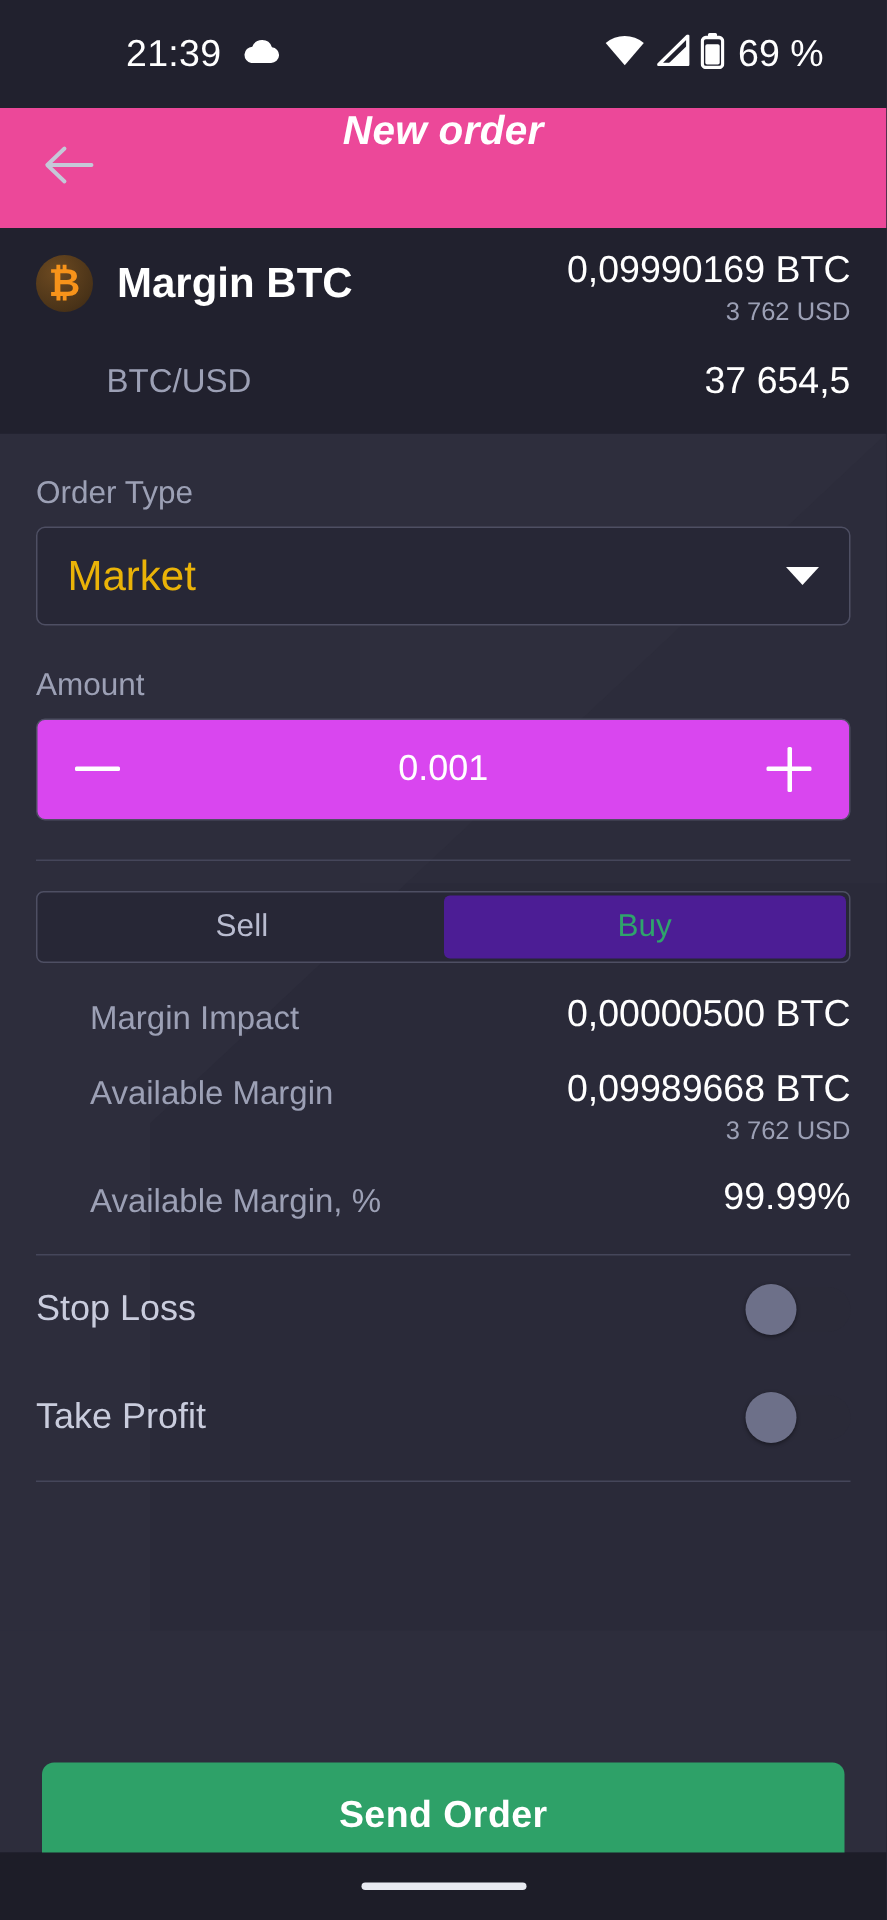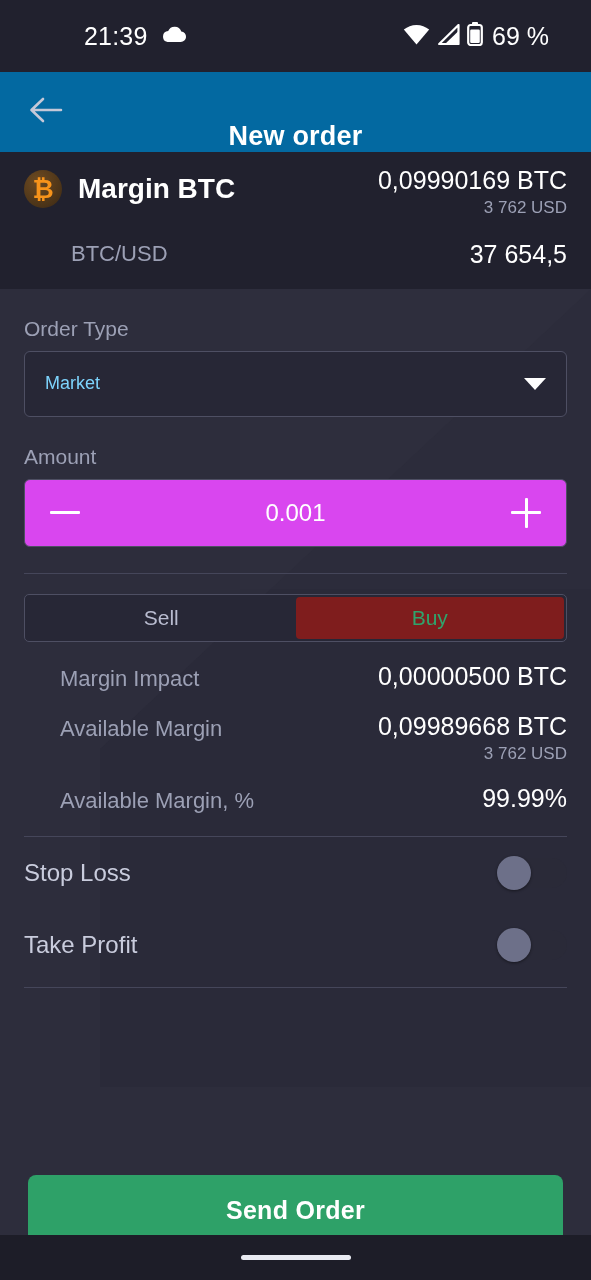--- a/index.html
+++ b/index.html
@@ -21,22 +21,22 @@
     background:#21212e; position:relative; z-index:5;
   }
   .sb-left { display:flex; align-items:center; gap:13px; }
   .sb-time { font-size:25px; font-weight:400; letter-spacing:.2px; color:#fff; }
   .sb-right { display:flex; align-items:center; gap:7px; }
   .sb-batt-text { font-size:25px; color:#fff; margin-left:2px; }
   .icn { display:block; }
 
   
   .appbar {
-    height:80px; position:relative; display:flex; align-items:flex-end;
-    background:#0369a1; z-index:5;
+    height:80px; position:relative; display:flex; align-items:flex-start;
+    background:#ec4899; z-index:5;font-style:italic;
   }
   .back-btn {
     position:absolute; left:24px; top:50%; transform:translateY(-50%);
     width:44px; height:44px; display:flex; align-items:center; justify-content:center;
   }
   .appbar-title {
     width:100%; text-align:center; font-size:27px; font-weight:700;
     color:#ffffff; letter-spacing:.2px;
   }
 
@@ -73,21 +73,21 @@
   }
   .content { position:relative; z-index:1; padding:0 24px; }
 
   .field-label { font-size:21px; color:#9ca0b5; margin:28px 0 10px; }
 
   .select-box {
     height:66px; border:1px solid #4e4f63; border-radius:6px;
     background:#272736; display:flex; align-items:center;
     padding:0 20px; justify-content:space-between;
   }
-  .select-value { font-size:18px; color:#7dd3fc; }
+  .select-value { font-size:28px; color:#eab308; }
   .caret {
     width:0; height:0; border-left:11px solid transparent;
     border-right:11px solid transparent; border-top:12px solid #ffffff;
   }
 
   .stepper {
     height:68px; border:1px solid #4e4f63; border-radius:6px;
     background:#d946ef; display:flex; align-items:center; position:relative;
   }
   .step-btn {
@@ -109,21 +109,21 @@
 
   .segmented {
     margin-top:20px; height:48px; border:1px solid #4e4f63; border-radius:5px;
     display:flex; overflow:hidden; background:#272736; padding:2px;justify-content:space-between;
   }
   .seg {
     flex:1; display:flex; align-items:center; justify-content:center;
     font-size:21px; border-radius:4px;
   }
   .seg-sell { color:#b9bcd0; }
-  .seg-buy { color:#2fa46c; background:#7f1d1d; }
+  .seg-buy { color:#2fa46c; background:#4c1d95; }
 
   .kv-row {
     display:flex; align-items:flex-start; justify-content:space-between;
     min-height:44px; padding:20px 0 0;margin-left:36px;
   }
   .kv-key { font-size:22px; color:#9ca0b5; padding-top:4px; }
   .kv-val-wrap { text-align:right; }
   .kv-val { font-size:25px; color:#ffffff; line-height:1.15; }
   .kv-sub { font-size:17px; color:#9ca0b5; margin-top:3px; }
 

